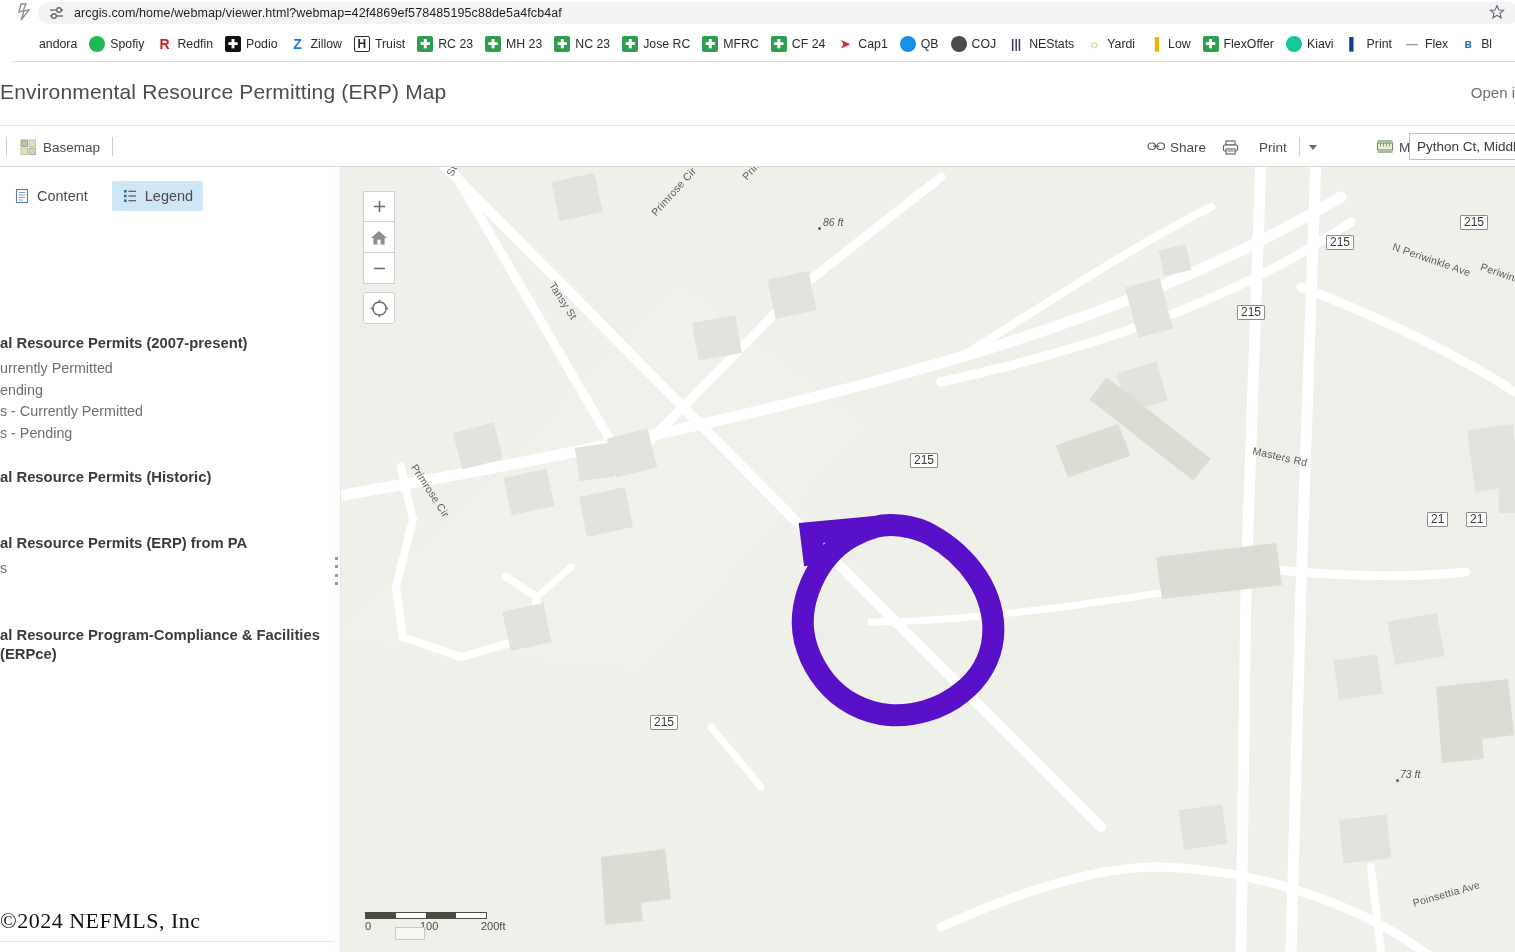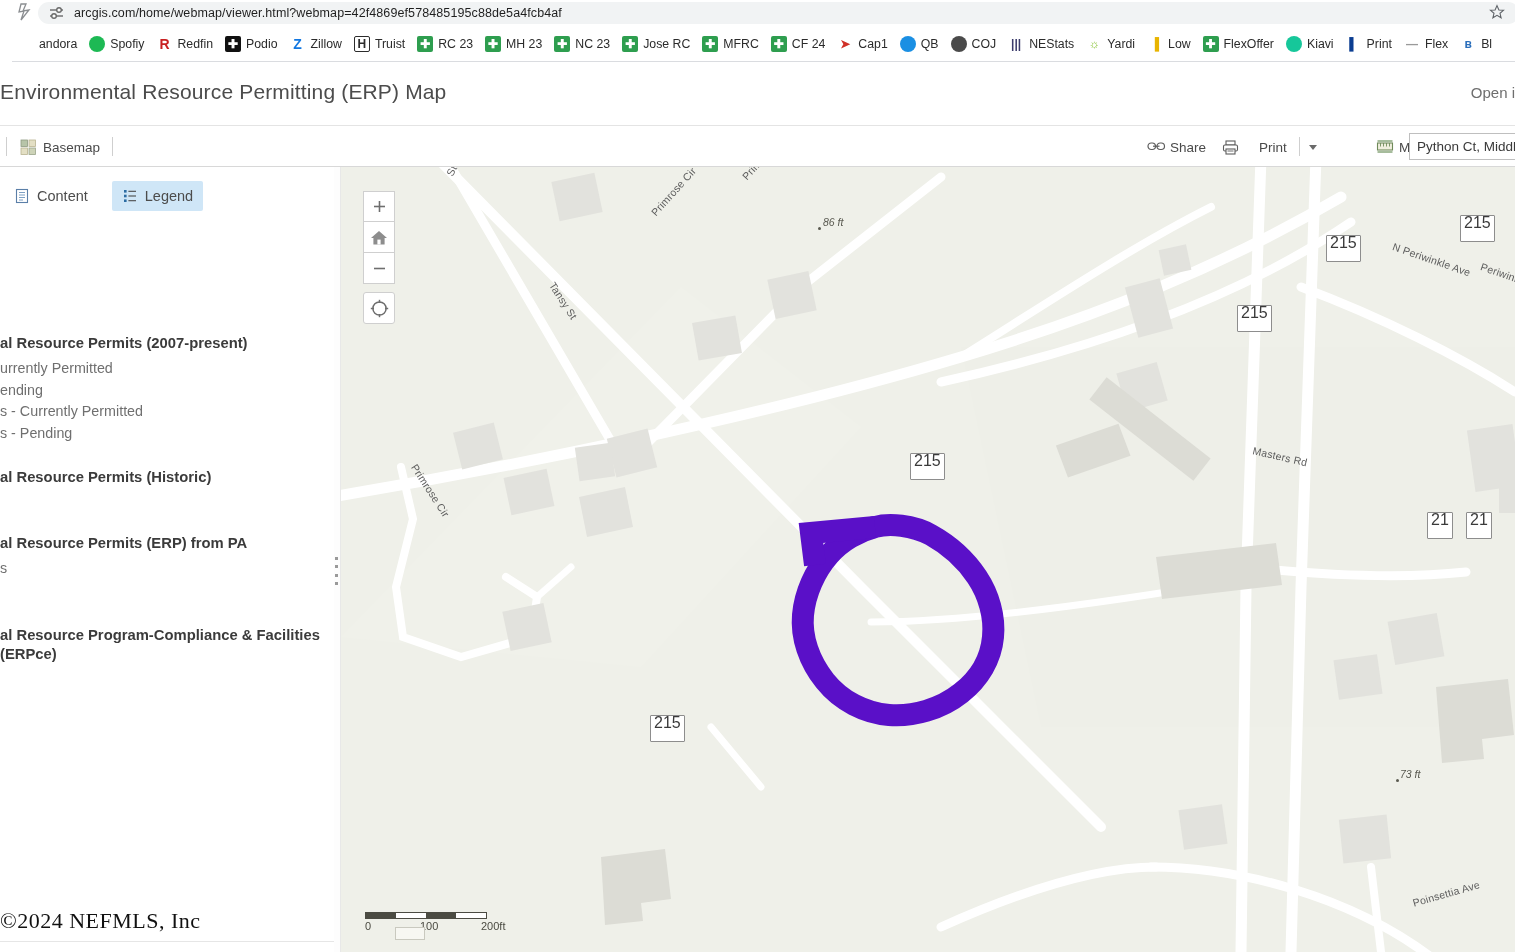--- a/index.html
+++ b/index.html
@@ -164,22 +164,22 @@
   .elev-label {
     position: absolute; font-size: 10.5px; color: #58584f;
     font-style: italic; white-space: nowrap; text-align: right;
   }
   .elev-dot {
     position: absolute; width: 3px; height: 3px; background: #5a5a50;
     border-radius: 50%;
   }
   .shield {
     position: absolute; background: #fff; border: 1px solid #8d8d8d;
-    font-size: 16px; color: #3a3a3a; padding: 0 3px; line-height: 13px;
-    height: 27px; border-radius: 1px; white-space: nowrap;
+    font-size: 12px; color: #3a3a3a; padding: 0 3px; line-height: 13px;
+    height: 15px; border-radius: 1px; white-space: nowrap;
   }
 
   
   #map-nav {
     position: absolute; left: 22px; top: 24px; width: 32px;
   }
   .navbtn {
     width: 32px; height: 31px; background: #fff; border: 1px solid #cfcfcf;
     display: flex; align-items: center; justify-content: center;
     color: #6e6e6e; position: relative;

